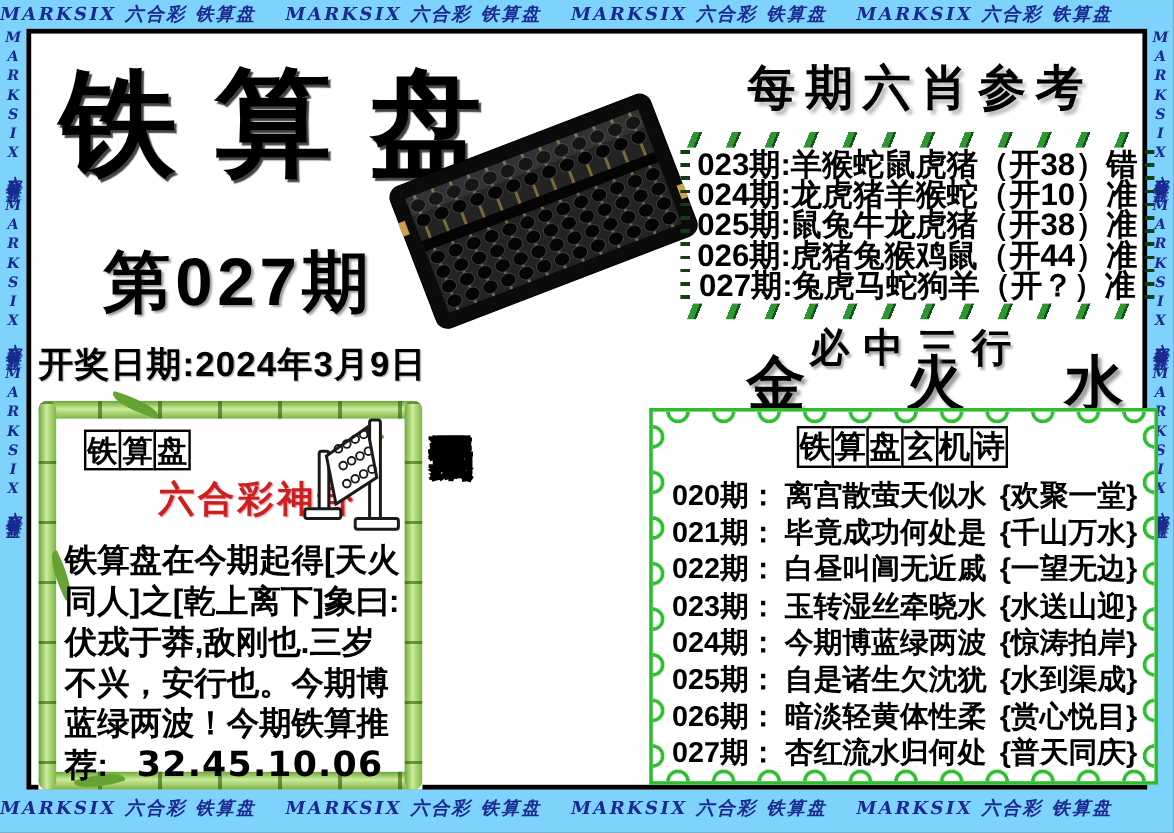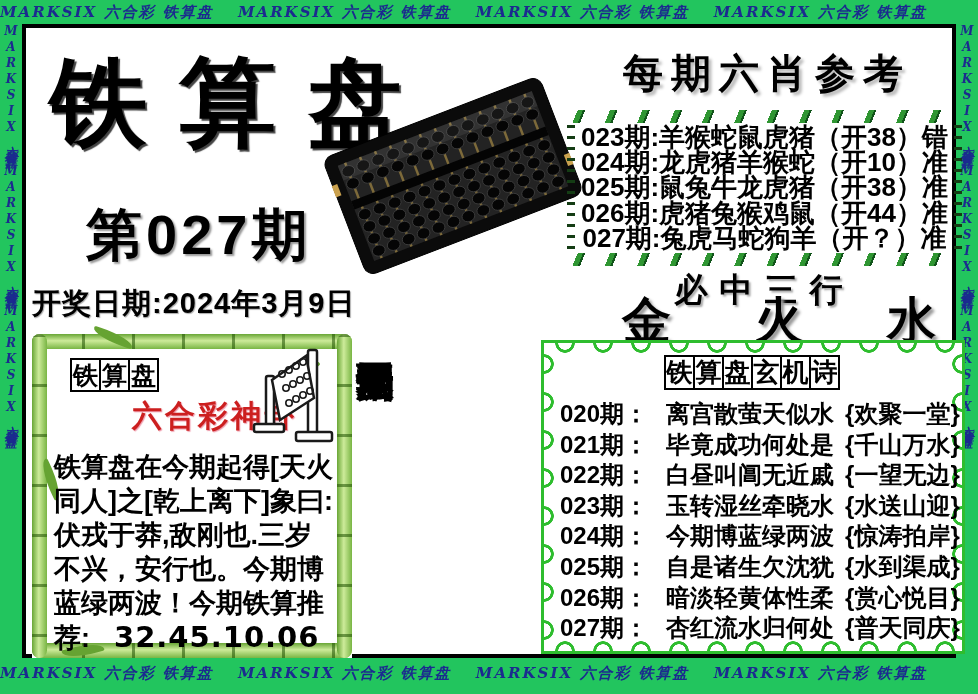--- a/index.html
+++ b/index.html
@@ -1,16 +1,16 @@
 <!DOCTYPE html>
 <html><head>
 <meta charset="utf-8">
 <style>
   html,body{margin:0;padding:0;background:#777;}
-  .page{position:relative;width:978px;height:694px;background:#22c55e;overflow:hidden;
+  .page{position:relative;width:978px;height:694px;background:#7dd3fc;overflow:hidden;
         font-family:"Liberation Sans",sans-serif;color:#000;}
   
   .marquee{position:absolute;color:#1b2a8f;font-weight:bold;font-style:italic;
            font-family:"DejaVu Serif",serif;overflow:hidden;white-space:nowrap;}
   .marquee.top{left:0;top:0;width:978px;height:24px;line-height:24px;font-size:15px;letter-spacing:2px;}
   .marquee.bottom{left:0;top:660px;width:978px;height:34px;line-height:26px;font-size:15px;letter-spacing:2px;}
   .marquee.left{left:0;top:24px;width:22px;height:636px;writing-mode:vertical-rl;text-orientation:upright;
                 font-size:12px;line-height:22px;letter-spacing:2px;}
   .marquee.right{left:956px;top:24px;width:22px;height:636px;writing-mode:vertical-rl;text-orientation:upright;
                  font-size:12px;line-height:22px;letter-spacing:2px;}
@@ -50,21 +50,21 @@
   .sc{position:absolute;pointer-events:none;}
   .sc.t{top:0;left:2px;right:2px;height:12px;background-image:radial-gradient(circle at 50% 0,#fff 6.5px,#2ebd2e 7px 9.5px,rgba(0,0,0,0) 10px);background-size:38px 12px;background-repeat:repeat-x;}
   .sc.b{bottom:0;left:2px;right:2px;height:12px;background-image:radial-gradient(circle at 50% 100%,#fff 6.5px,#2ebd2e 7px 9.5px,rgba(0,0,0,0) 10px);background-size:38px 12px;background-repeat:repeat-x;background-position:0 100%;}
   .sc.l{left:0;top:2px;bottom:2px;width:12px;background-image:radial-gradient(circle at 0 50%,#fff 6.5px,#2ebd2e 7px 9.5px,rgba(0,0,0,0) 10px);background-size:12px 38px;background-repeat:repeat-y;}
   .sc.r{right:0;top:2px;bottom:2px;width:12px;background-image:radial-gradient(circle at 100% 50%,#fff 6.5px,#2ebd2e 7px 9.5px,rgba(0,0,0,0) 10px);background-size:12px 38px;background-repeat:repeat-y;background-position:100% 0;}
   .poem-title-cells{position:absolute;top:12px;left:0;right:0;display:flex;justify-content:center;}
   .tcell{width:31px;height:35px;border:2px solid #000;margin-left:-2px;display:flex;align-items:center;
          justify-content:center;font-size:26px;font-weight:800;background:#fff;}
   .poem-rows{position:absolute;top:56px;left:16px;right:8px;}
   .poem-row{font-size:24px;font-weight:800;line-height:30.6px;white-space:nowrap;}
-  .p-verse{margin-left:18px;}
+  .p-verse{margin-left:6px;}
   .p-hint{margin-left:11px;}
   
   .predict-label{position:absolute;left:330px;top:305px;height:312px;writing-mode:vertical-rl;
                  text-orientation:upright;font-size:38px;font-weight:800;line-height:1.0;}
   .numbers-col{position:absolute;left:391px;top:250px;width:64px;display:flex;flex-direction:column;}
   .num{height:48px;font-size:37px;font-weight:800;font-family:"DejaVu Sans",sans-serif;
        text-shadow:3px 3px 2px #999;line-height:1.1;}
   .num.plus{height:34px;font-size:29px;}
   
   .kanban{position:absolute;left:6px;top:306px;width:320px;height:324px;background:#fff;}

